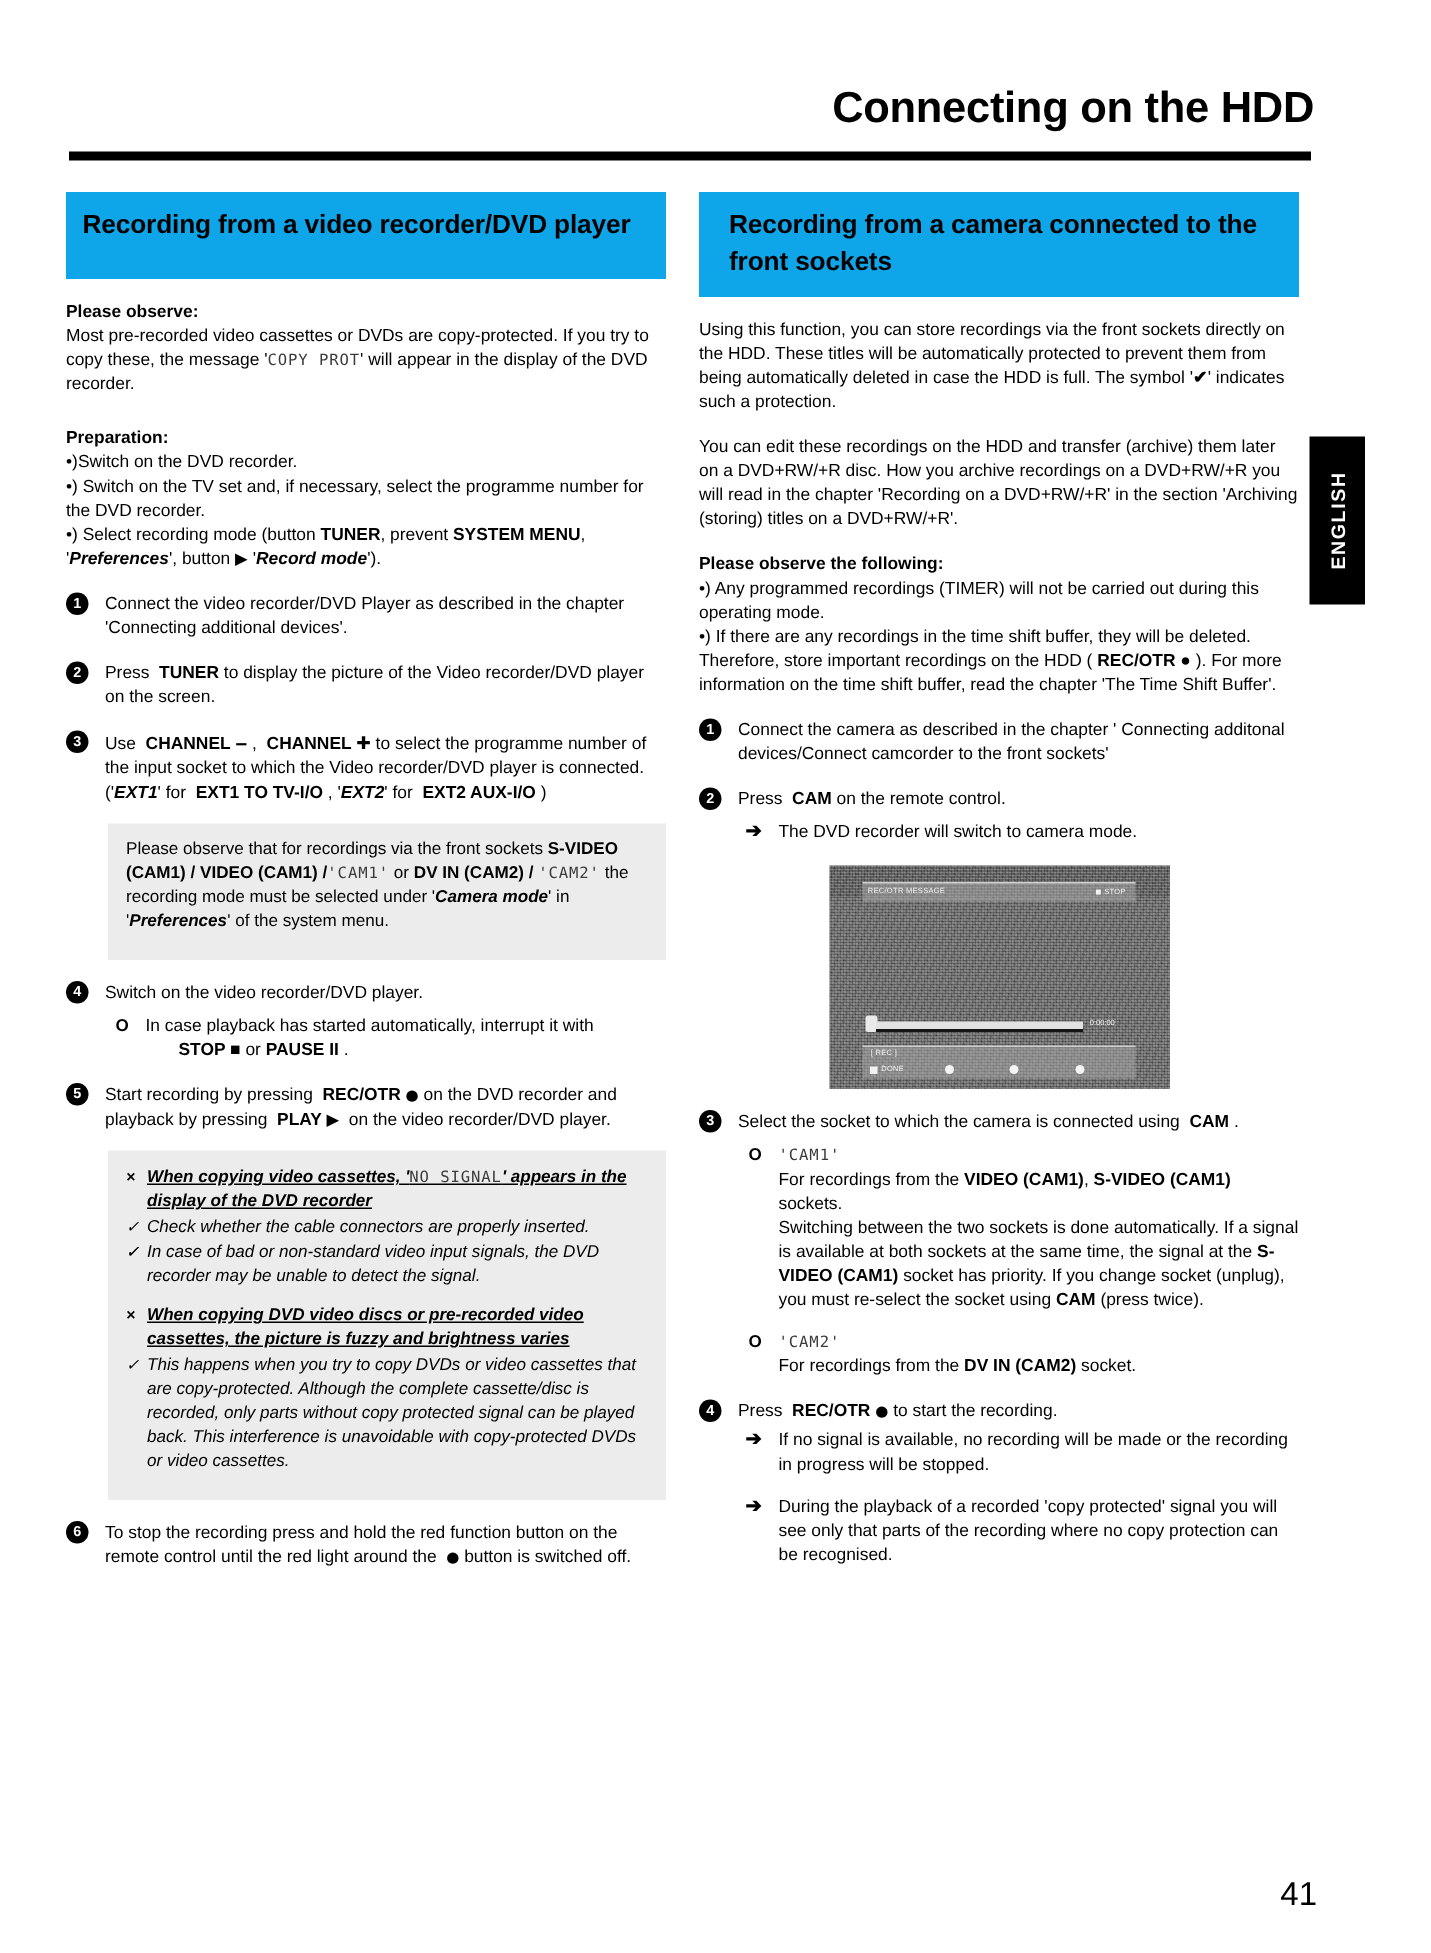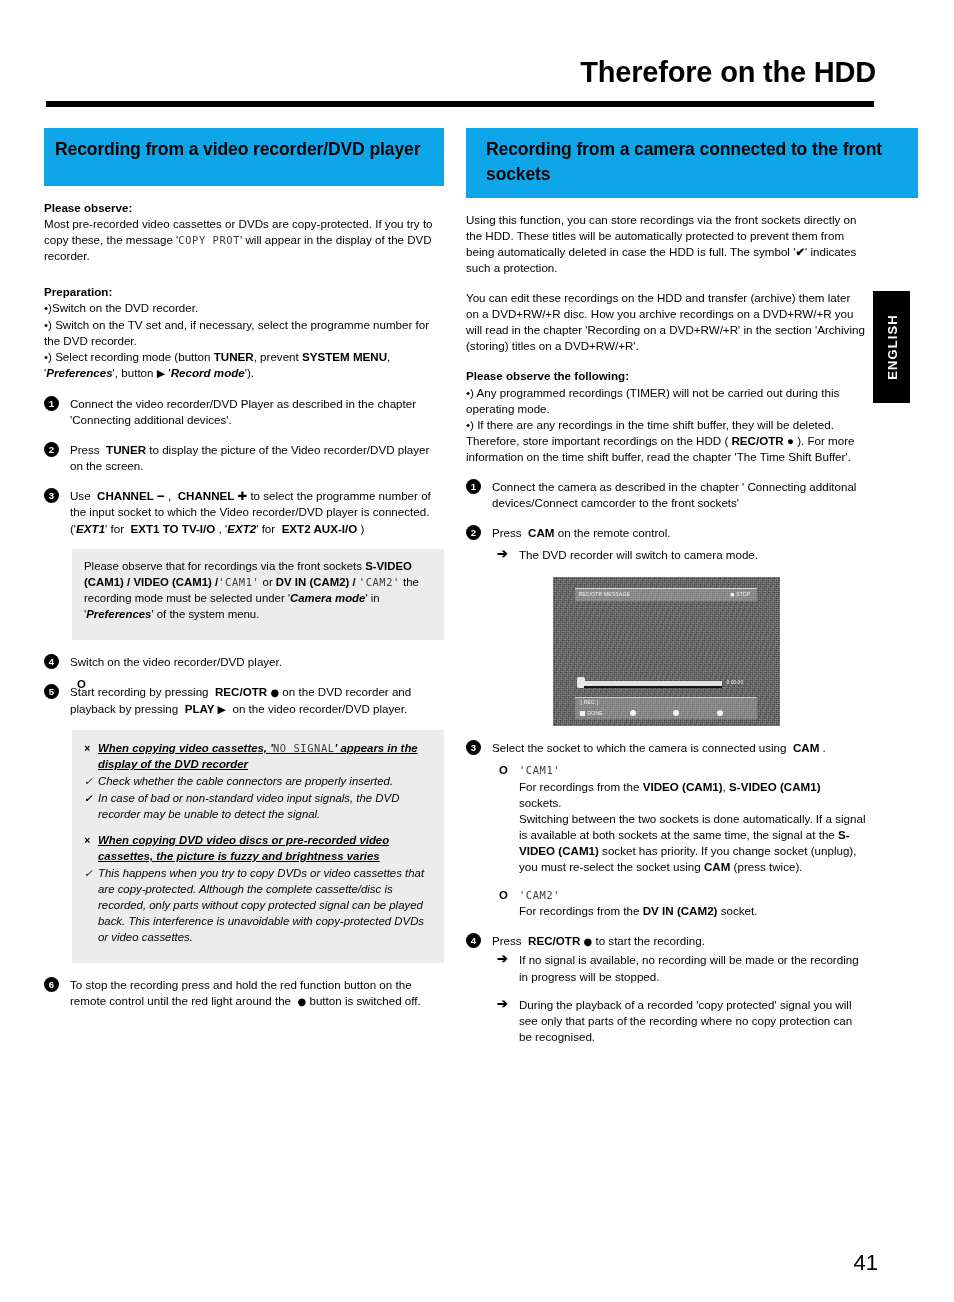--- a/index.html
+++ b/index.html
@@ -65,21 +65,21 @@
 
   .sec-head {
     background:#0ea5e9;
     padding: 9px 11px 11px 11px;
     font-size: 17.5px;
     font-weight: bold;
     line-height: 1.42;
     letter-spacing: -0.1px;
   }
   .col-left  .sec-head { width: 400px; min-height: 58px; }
-  .col-right .sec-head { width: 452px; min-height: 58px; padding-left: 20px; }
+  .col-right .sec-head { width: 400px; min-height: 58px; padding-left: 20px; }
 
   .body, .note, .step-t, .sub-t {
     font-size: 11.6px;
     line-height: 16.1px;
   }
 
   .blk { margin-top: 14px; }
 
   .lead-bold { font-weight: bold; }
 
@@ -202,21 +202,21 @@
     bottom: 26px;
     font-size: 22px;
     font-weight: normal;
   }
 </style>
 </head>
 <body>
 
 <div class="page">
 
-  <div class="page-title">Therefore on the HDD</div>
+  <div class="page-title">Connecting on the HDD</div>
   <div class="title-rule"></div>
 
   <div class="lang-tab">
     <span>ENGLISH</span>
   </div>
 
   <div class="col col-left">
 
     <div class="sec-head">Recording from a video recorder/DVD player</div>
 
@@ -254,20 +254,25 @@
       <span>or</span> <b>DV IN (CAM2)</b>
       <b>/</b> <span class="lcd">'</span><span class="lcd">CAM2</span><span class="lcd">'</span>
       <span>the recording mode must be selected under '</span><span class="bi">Camera mode</span><span>' in '</span><span class="bi">Preferences</span><span>' of the system menu.</span>
     </div>
 
     <div class="step">
       <span class="bullet-num">4</span>
       <span>Switch on the video recorder/DVD player.</span>
       <div class="sub">
         <span class="mk">O</span>
+        <span><span>In case playback has started automatically, interrupt it with</span><br>
+          <b style="margin-left:22px">STOP ■</b>
+          <span>or</span>
+          <b>PAUSE II</b>
+          <span>.</span></span>
       </div>
     </div>
 
     <div class="step">
       <span class="bullet-num">5</span>
       <span>Start recording by pressing&nbsp; <b>REC/OTR <span class="dot">●</span></b> on the DVD recorder and playback by pressing&nbsp; <b>PLAY <span class="tri">▶</span></b>&nbsp; on the video recorder/DVD player.</span>
     </div>
 
     <div class="gbox ml">
       <div class="tsline prob">

